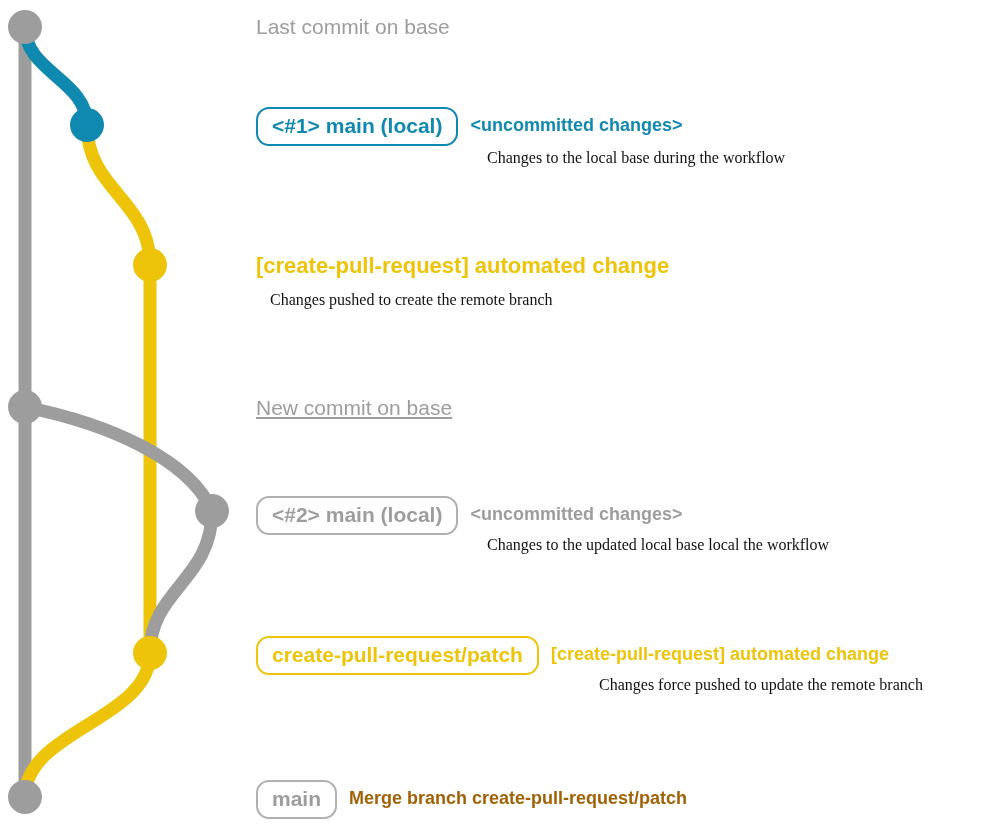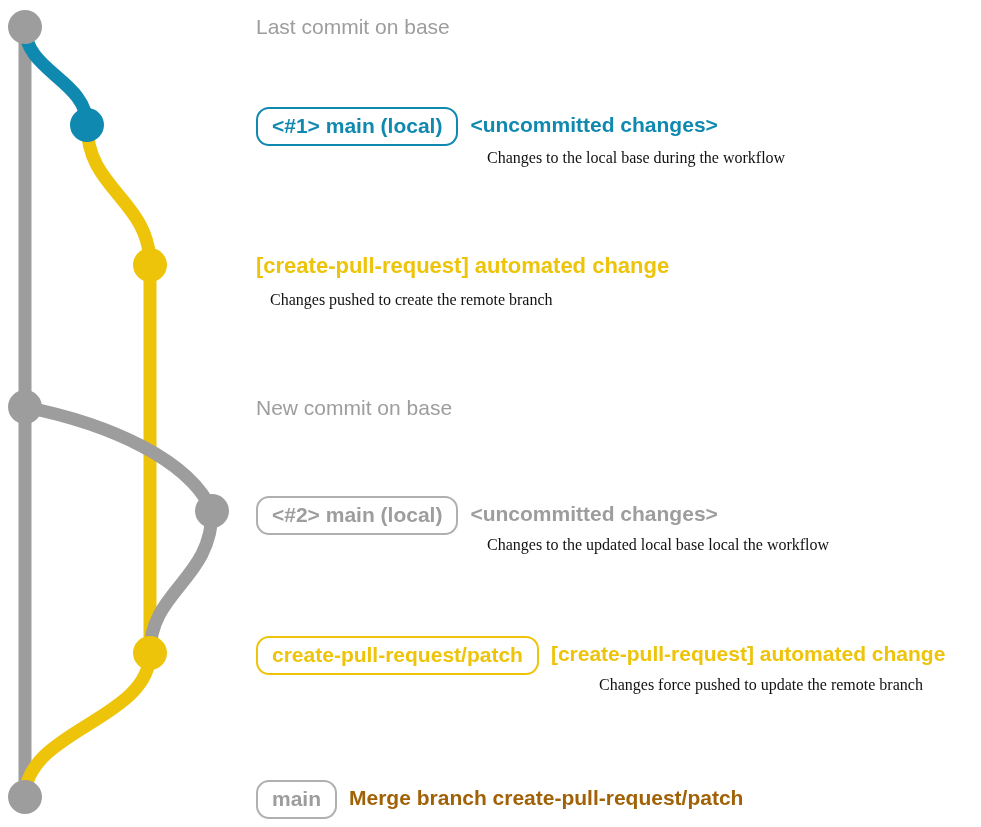--- a/index.html
+++ b/index.html
@@ -63,21 +63,21 @@
     background: #ffffff;
   }
   .pill.blue   { border-color: #1089b0; color: #1089b0; }
   .pill.yellow { border-color: #eec40a; color: #eec40a; }
   .pill.grey   { border-color: #b0b0b0; color: #9d9d9d; font-weight: 700; }
   .pill.grey-bold { border-color: #b0b0b0; color: #9d9d9d; font-weight: 700; }
 
   
   .subject {
     font-family: "Liberation Sans", sans-serif;
-    font-size: 21px;
+    font-size: 18px;
     line-height: 24px;
     white-space: nowrap;
     padding-top: 6px;
   }
   .subject.blue   { color: #1089b0; font-weight: 700; }
   .subject.yellow { color: #eec40a; font-weight: 700; }
   .subject.grey   { color: #a16207; font-weight: 700; }
   .subject.grey-bold { color: #9d9d9d; font-weight: 700; }
 
   .pill-gap { width: 12px; flex: 0 0 auto; }
@@ -140,21 +140,21 @@
   <div class="row" style="left:256px; top:107px;">
     <span class="pill blue">&lt;#1&gt; main (local)</span>
     <span class="pill-gap"></span>
     <span class="subject blue">&lt;uncommitted changes&gt;</span>
   </div>
   <div class="note" style="left:487px; top:146px;">Changes to the local base during the workflow</div>
 
   <div class="lone-subject yellow" style="left:256px; top:253px;">[create-pull-request] automated change</div>
   <div class="note" style="left:270px; top:288px;">Changes pushed to create the remote branch</div>
 
-  <div class="row heading-row" style="left:256px; top:395px;">
+  <div class="row heading-row" style="left:256px; top:395px;text-decoration:underline;">
     <span>New commit on base</span>
   </div>
 
   <div class="row" style="left:256px; top:496px;">
     <span class="pill grey-bold">&lt;#2&gt; main (local)</span>
     <span class="pill-gap"></span>
     <span class="subject grey-bold">&lt;uncommitted changes&gt;</span>
   </div>
   <div class="note" style="left:487px; top:533px;">Changes to the updated local base local the workflow</div>
 

